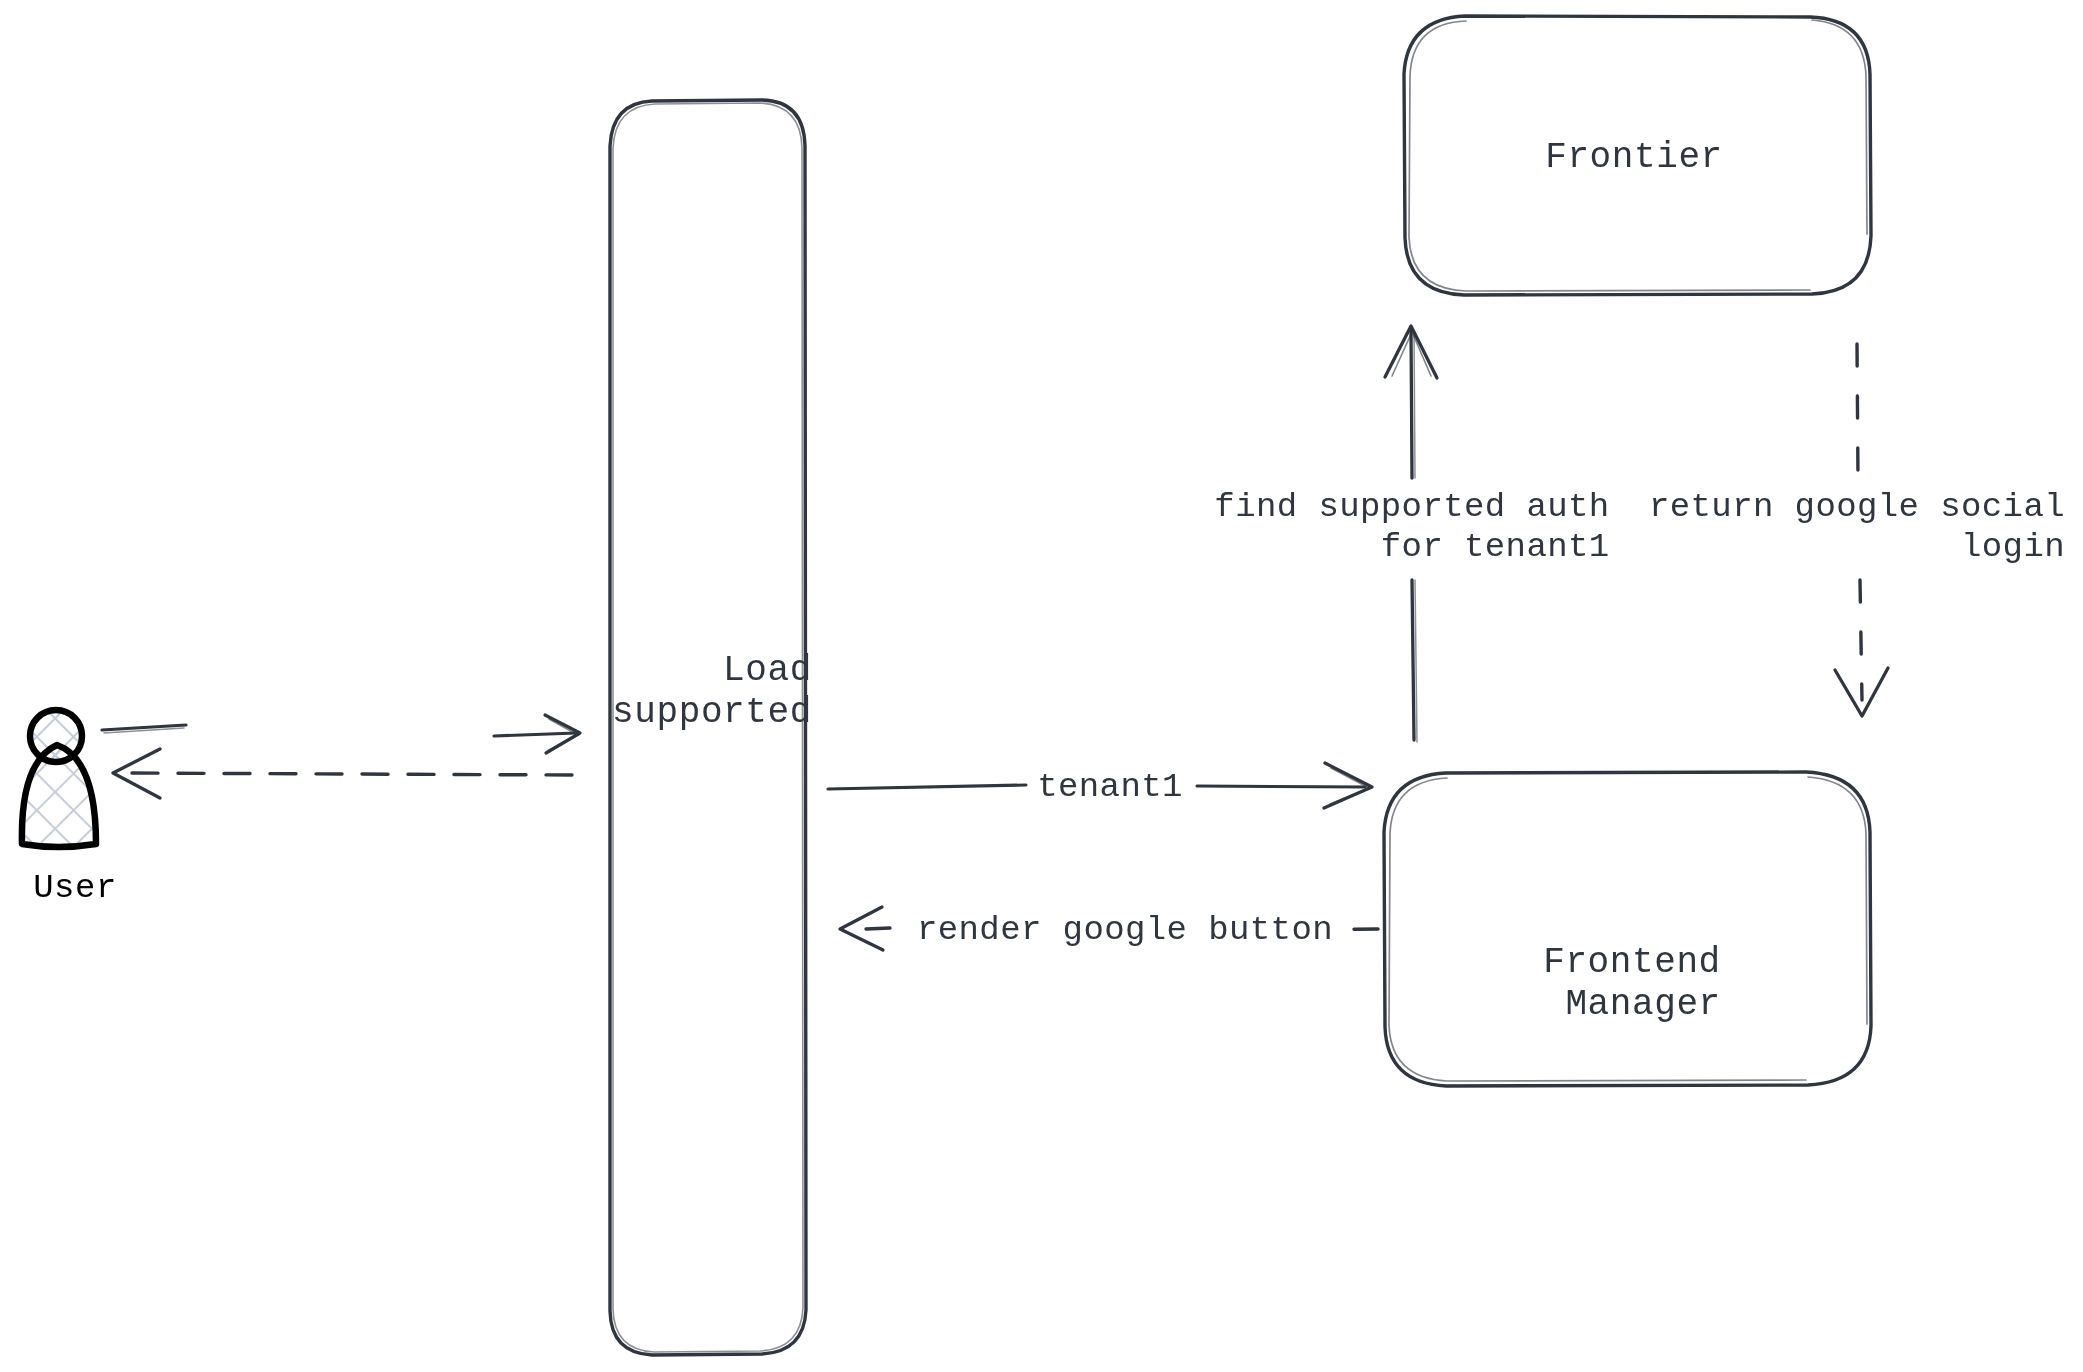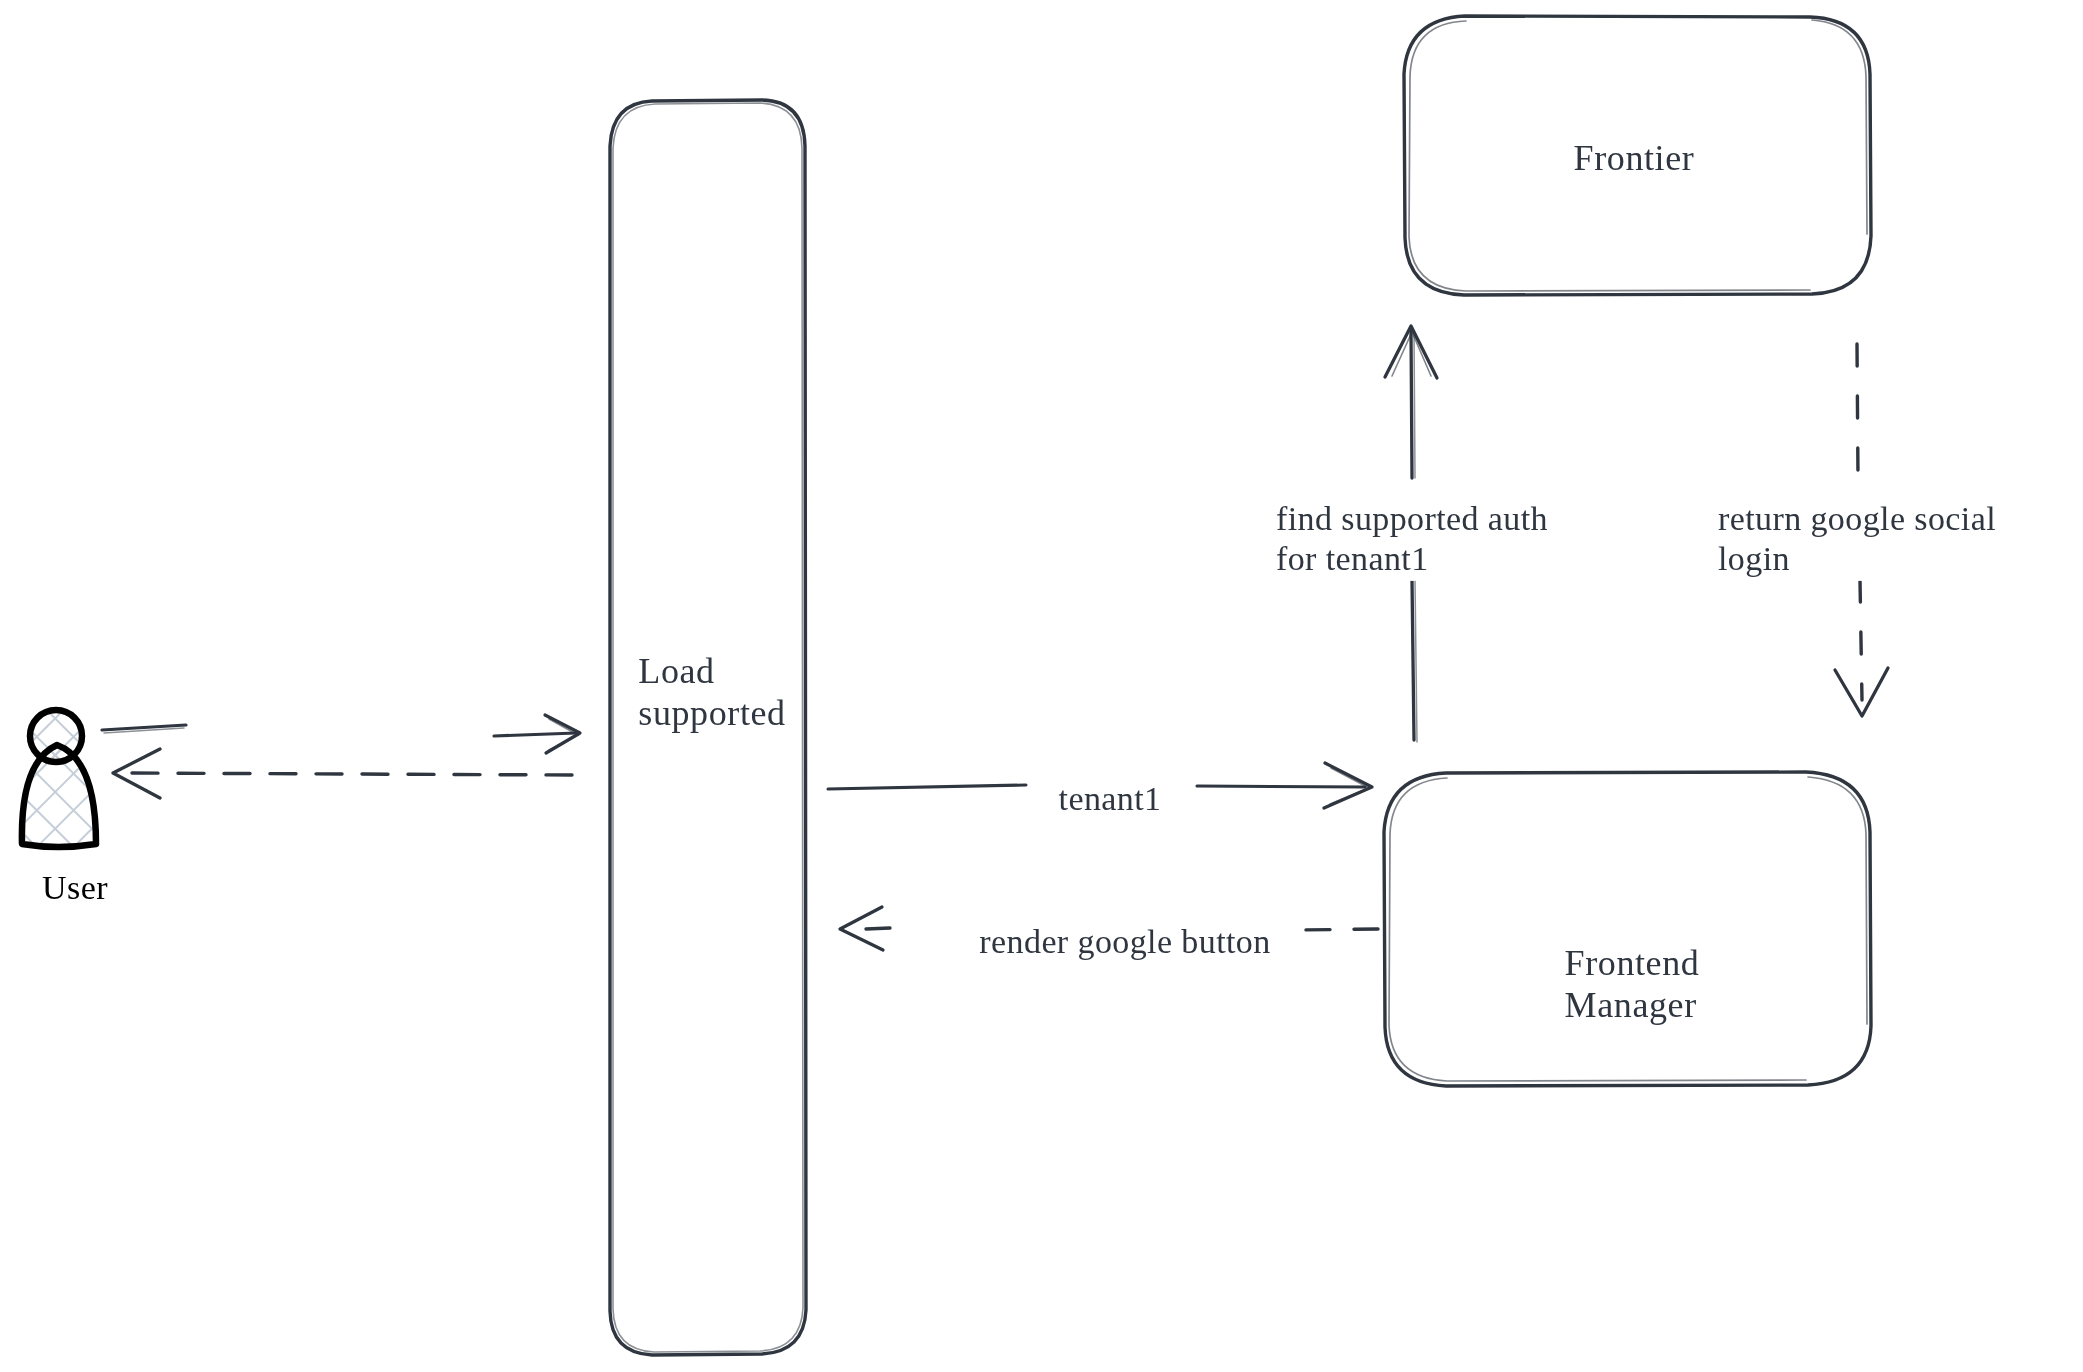--- a/index.html
+++ b/index.html
@@ -25,38 +25,37 @@
     top: 0;
     left: 0;
     width: 2083px;
     height: 1372px;
     overflow: visible;
   }
   .node-label,
   .edge-label,
   .actor-label {
     position: absolute;
-    text-align: left;
+    text-align: right;
     color: #2f3640;
-    font-family: Liberation Serif, serif;
+    font-family: Liberation Mono, monospace;
     line-height: 1.18;
     white-space: pre;
     pointer-events: none;
     transform: translate(-50%, -50%);
   }
   .node-label {
     font-size: 36px;
     letter-spacing: 0.6px;
   }
   .edge-label {
     font-size: 34px;
     letter-spacing: 0.4px;
     background: #ffffff;
     padding: 2px 8px;
-    margin-top: 12px;
   }
   .actor-label {
     font-size: 34px;
     color: #000000;
     letter-spacing: 0.5px;
     margin-left: 19px;
   }
   .lbl-load-balancer { left: 712px; top: 692px; }
   .lbl-frontier      { left: 1634px; top: 158px; }
   .lbl-frontend-mgr  { left: 1632px; top: 984px; }

